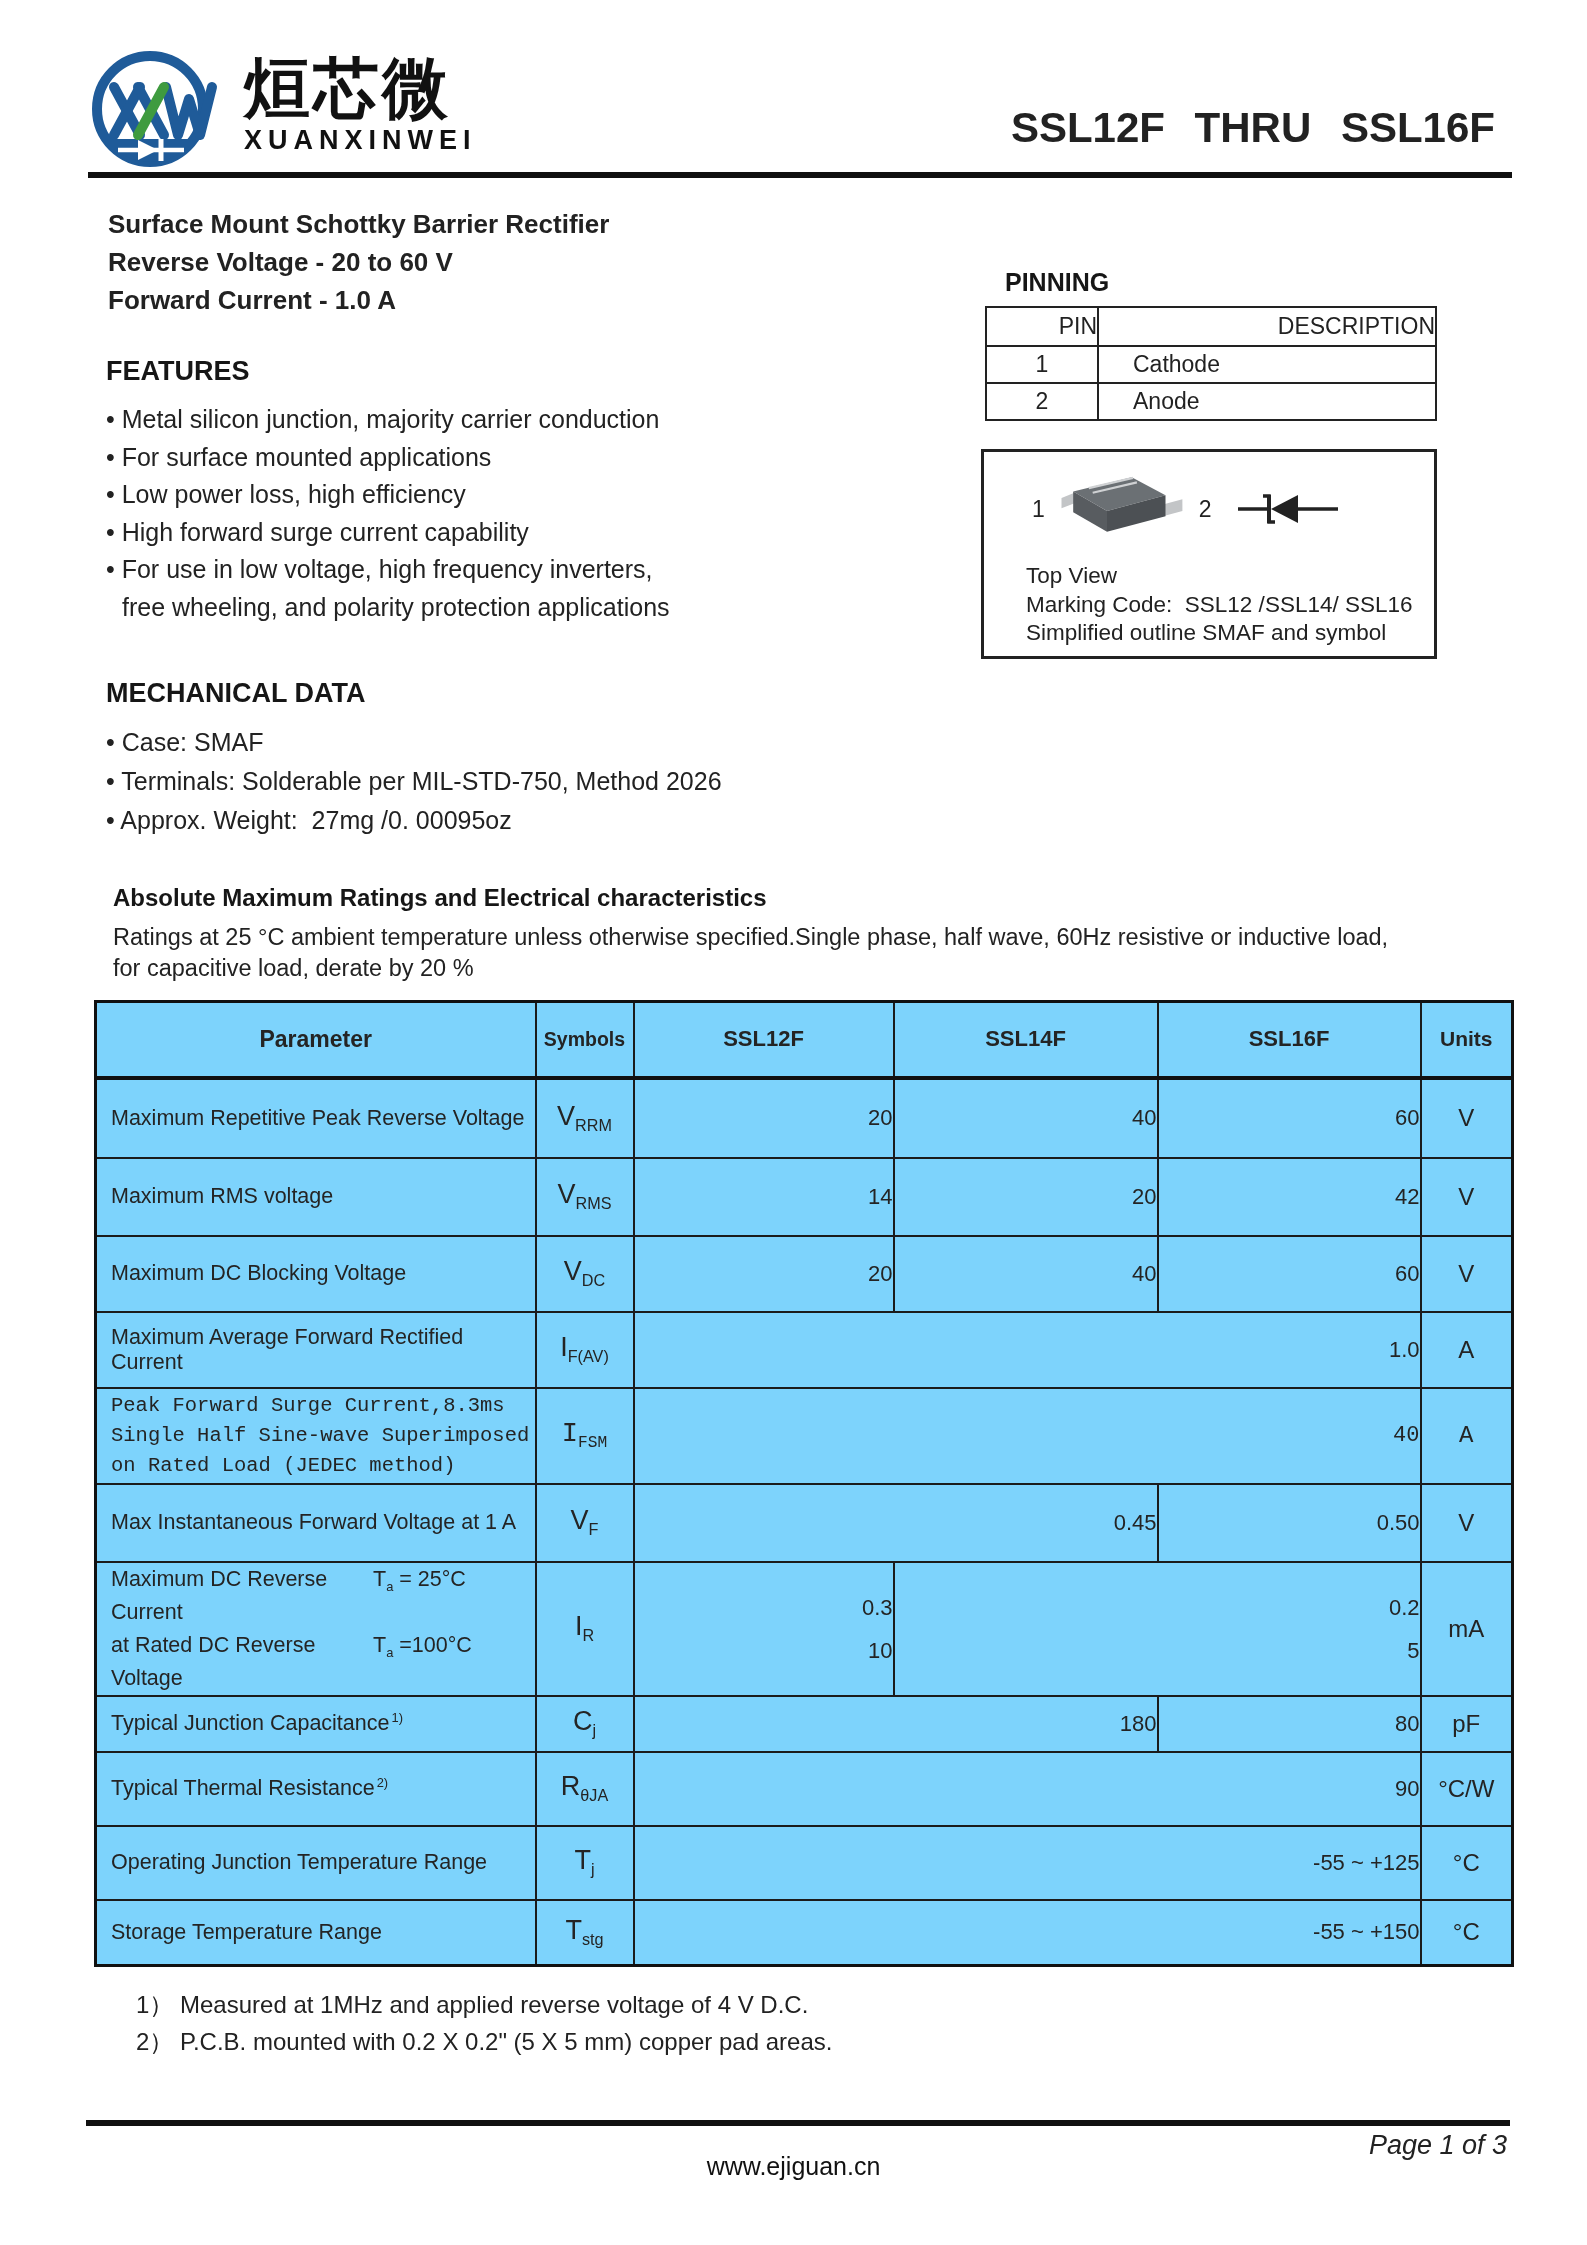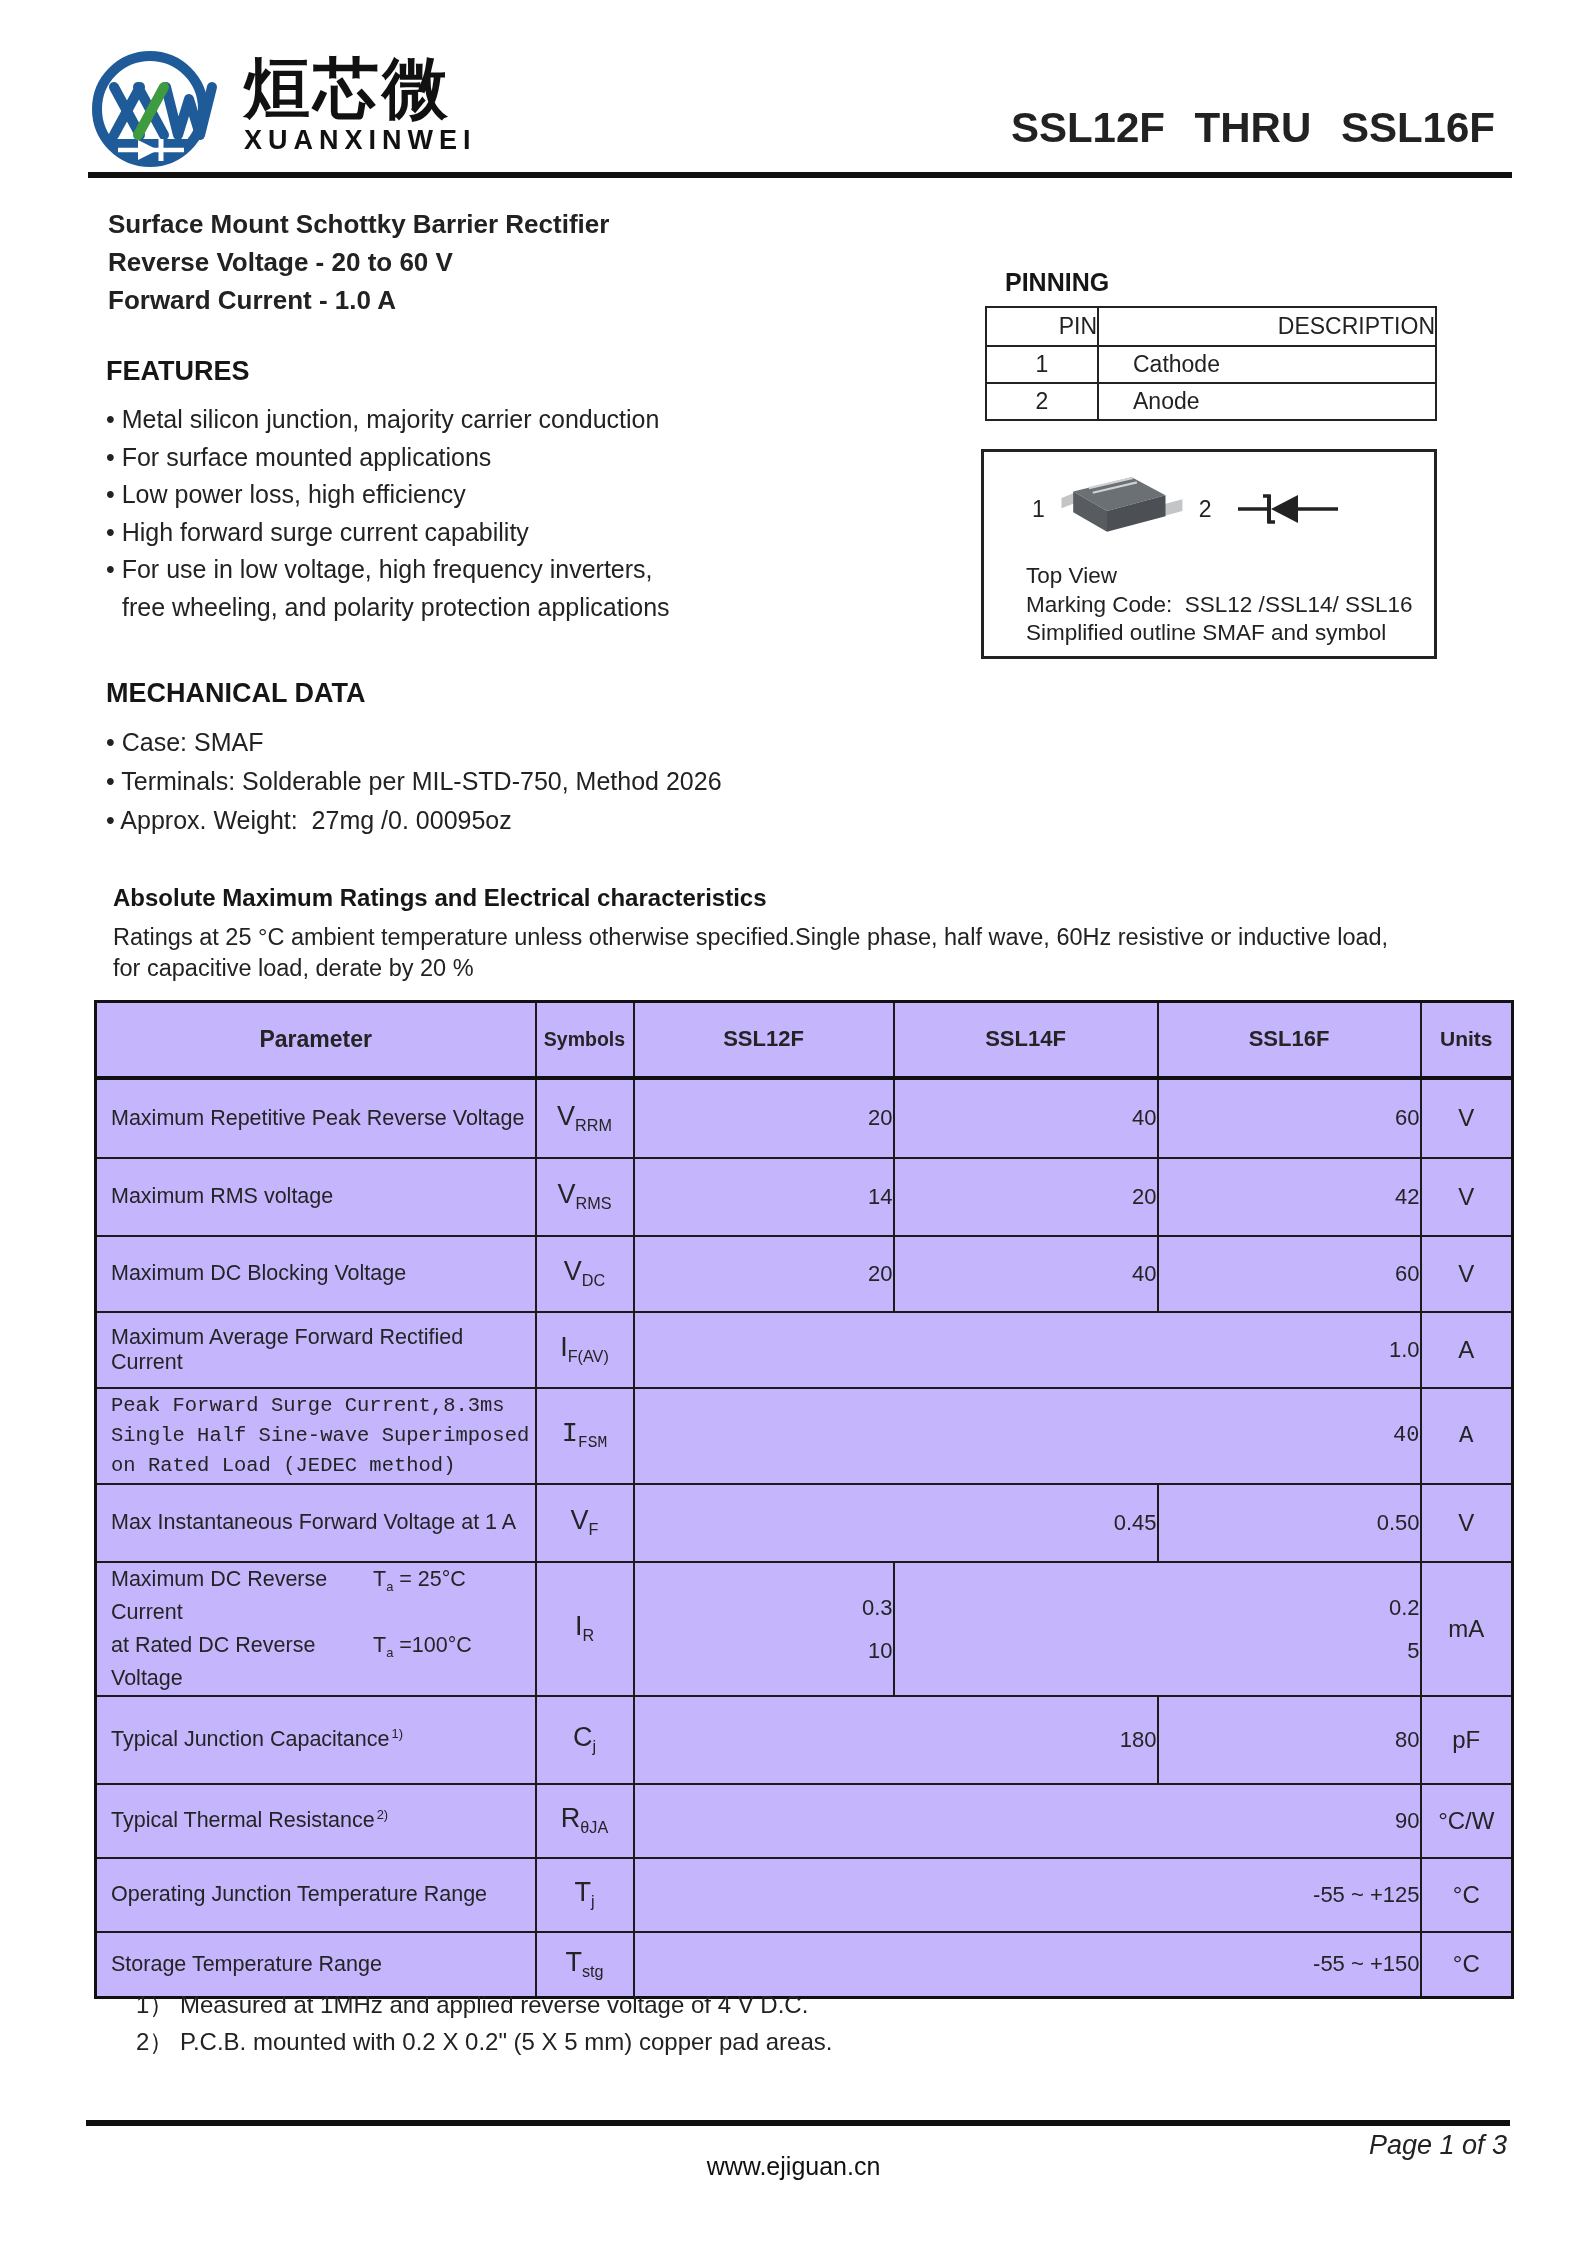--- a/index.html
+++ b/index.html
@@ -44,21 +44,21 @@
   .pkg-row { position:absolute; left:48px; top:16px; display:flex; align-items:center; }
   .pkg-pin-label { font-size:23px; color:#222; }
   .pkg-img { width:130px; height:82px; margin:0 14px 0 10px; }
   .diode-sym { width:100px; height:36px; margin-left:26px; }
   .pkg-captions { position:absolute; left:42px; top:110px; font-size:22.5px; line-height:28.5px; color:#222; }
 
   
   .ratings-head { position:absolute; left:113px; top:884px; font-size:24px; font-weight:bold; color:#161616; }
   .ratings-note { position:absolute; left:113px; top:922px; width:1410px; font-size:23.5px; line-height:31px; color:#222; }
 
-  table.main-table { position:absolute; left:94px; top:1000px; width:1417px; border-collapse:collapse; table-layout:fixed; background:#c4b5fd; }
+  table.main-table { position:absolute; left:94px; top:1000px; width:1417px; border-collapse:collapse; table-layout:fixed; background:#7dd3fc; }
   table.main-table th, table.main-table td { border:2px solid #1b1b1b; color:#242424; vertical-align:middle; }
   table.main-table { border:3px solid #111; }
   table.main-table th { height:76px; border-bottom:4px solid #111; }
   th.h-param { width:440px; font-size:23px; }
   th.h-sym  { width:98px;  font-size:19.5px; }
   th.h-c1 { width:260px; font-size:22px; }
   th.h-c2 { width:264px; font-size:22px; }
   th.h-c3 { width:263px; font-size:22px; }
   th.h-units { width:92px; font-size:21px; }
   td.param { text-align:left; padding-left:14px; font-size:21.5px; }
@@ -276,21 +276,21 @@
       </td>
       <td class="val" colspan="2">
         <div class="stack">
               <div>0.2</div>
               <div class="gap">5</div>
             </div>
       </td>
       <td class="unit">mA</td>
     </tr>
 
-    <tr style="height:88px;">
+    <tr style="height:56px;">
       <td class="param"><span>Typical Junction Capacitance</span><sup class="fn">1)</sup></td>
       <td class="sym"><span>C</span><sub>j</sub></td>
       <td class="val" colspan="2">180</td>
       <td class="val">80</td>
       <td class="unit">pF</td>
     </tr>
 
     <tr style="height:74px;">
       <td class="param"><span>Typical Thermal Resistance</span><sup class="fn">2)</sup></td>
       <td class="sym"><span>R</span><sub>θJA</sub></td>

